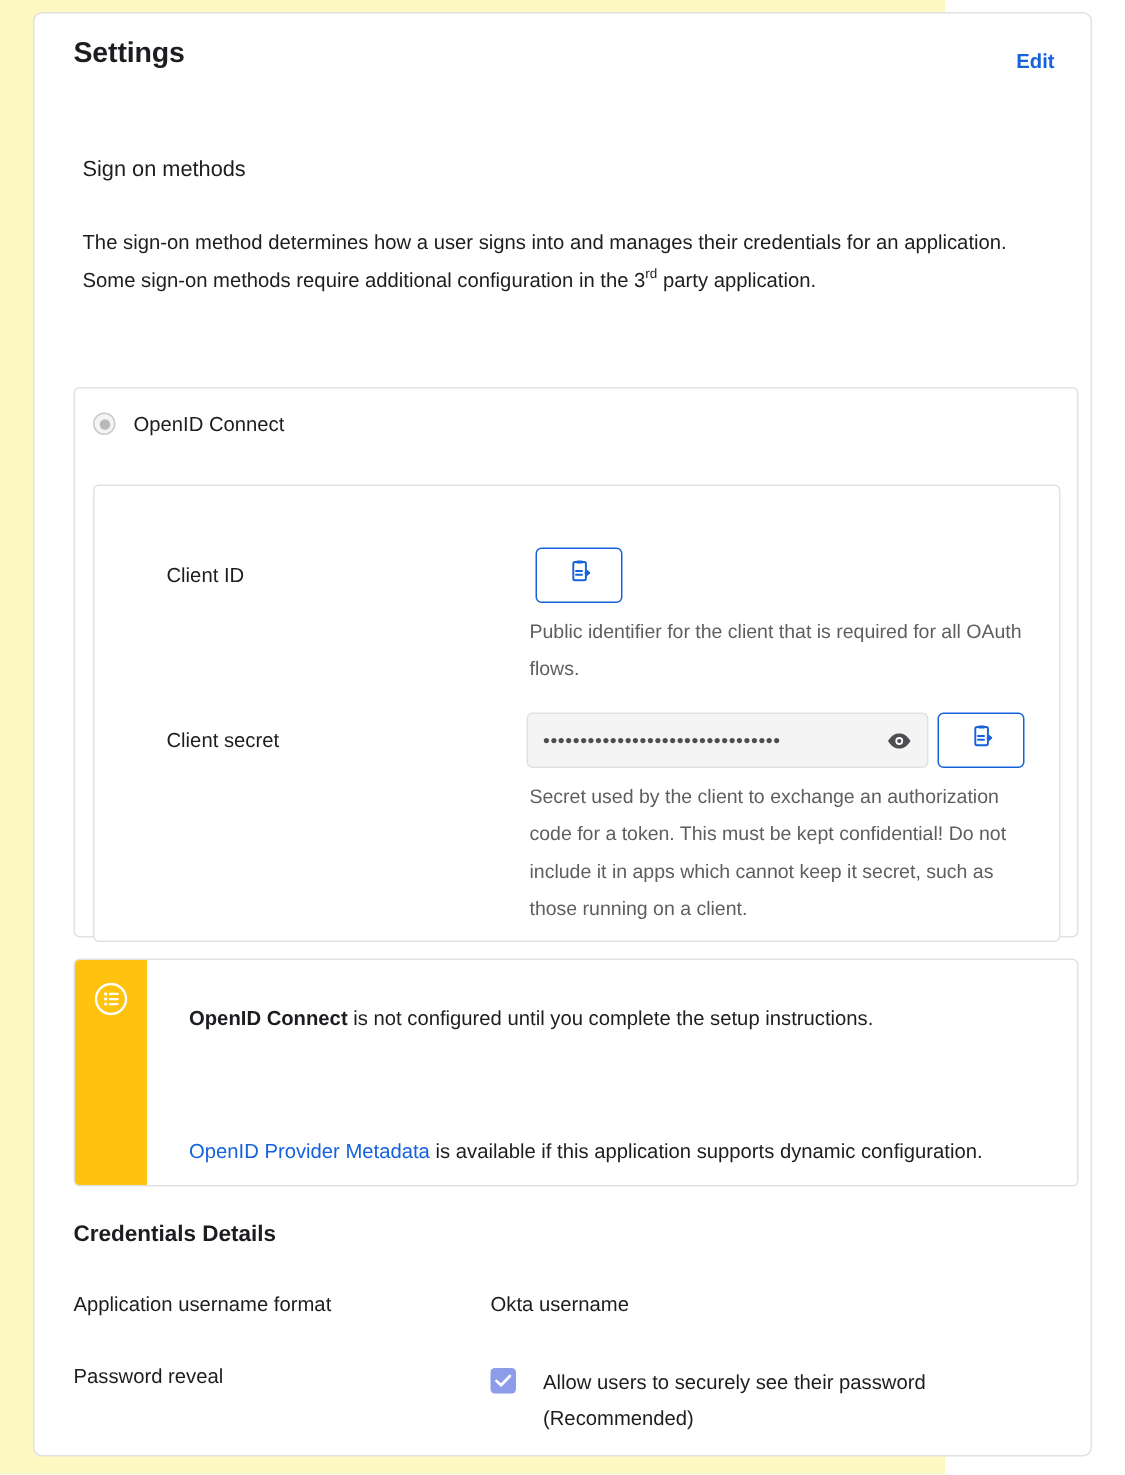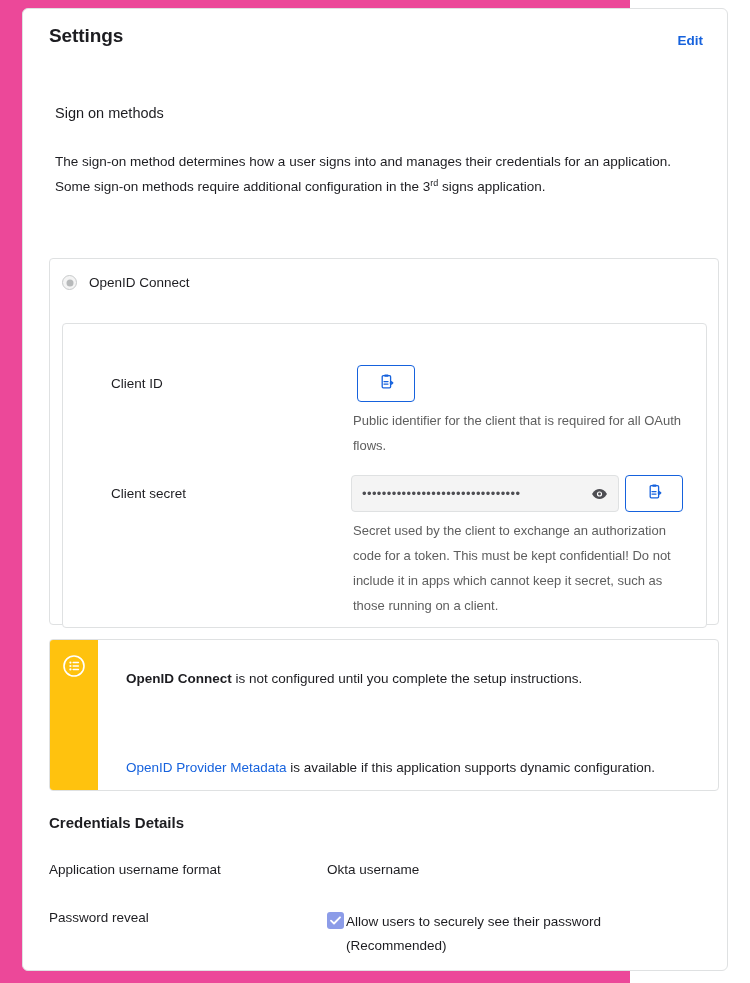--- a/index.html
+++ b/index.html
@@ -3,21 +3,21 @@
 <meta charset="utf-8">
 <style>
   * { box-sizing: border-box; }
   html, body {
     margin: 0; padding: 0;
     width: 750px; height: 983px;
     background: #ffffff;
     font-family: "Liberation Sans", sans-serif;
     -webkit-font-smoothing: antialiased;
   }
-  .page { position: relative; width: 630px; height: 983px; background: #ec4899; }
+  .page { position: relative; width: 630px; height: 983px; background: #fef9c3; }
 
   
   .settings-card {
     position: absolute;
     left: 22px; top: 8px;
     width: 706px; height: 963px;
     background: #ffffff;
     border: 1px solid #dfe1e2;
     border-radius: 6px;
   }
@@ -150,21 +150,21 @@
 
   
   .cred-title {
     position: absolute; left: 26px; top: 805px;
     font-size: 15px; font-weight: bold; color: #1d1d21; text-align: right;
   }
   .detail-row { position: absolute; left: 26px; right: 20px; }
   .detail-label { position: absolute; left: 0; font-size: 13.5px; color: #1d1d21; }
   .detail-value { position: absolute; left: 278px; font-size: 13.5px; color: #1d1d21; }
   .check-value {
-    position: absolute; left: 278px; display: flex; align-items: flex-start; gap: 2px;
+    position: absolute; left: 278px; display: flex; align-items: flex-start; gap: 18px;
   }
   .checkbox {
     width: 17px; height: 17px; border-radius: 3px; flex: none;
     background: #8c9ce8; display: flex; align-items: center; justify-content: center;
     margin-top: 2px;
   }
   .check-text { font-size: 13.5px; color: #1d1d21; line-height: 24px; width: 320px; }
 </style>
 </head>
 <body>
@@ -172,21 +172,21 @@
 <div class="page">
   <div class="settings-card">
 
     <div class="card-header">
       <div class="page-title">Settings</div>
       <a class="edit-link">Edit</a>
     </div>
 
     <div class="section-title">Sign on methods</div>
 
-    <div class="intro-para"><span>The sign-on method determines how a user signs into and manages their credentials for an application. Some sign-on methods require additional configuration in the 3</span><sup>rd</sup><span> signs application.</span></div>
+    <div class="intro-para"><span>The sign-on method determines how a user signs into and manages their credentials for an application. Some sign-on methods require additional configuration in the 3</span><sup>rd</sup><span> party application.</span></div>
 
 
     <div class="oidc-box">
 
       <div class="radio-row">
         <span class="radio"></span>
         <span class="radio-label">OpenID Connect</span>
       </div>
 
       <div class="cred-panel">

